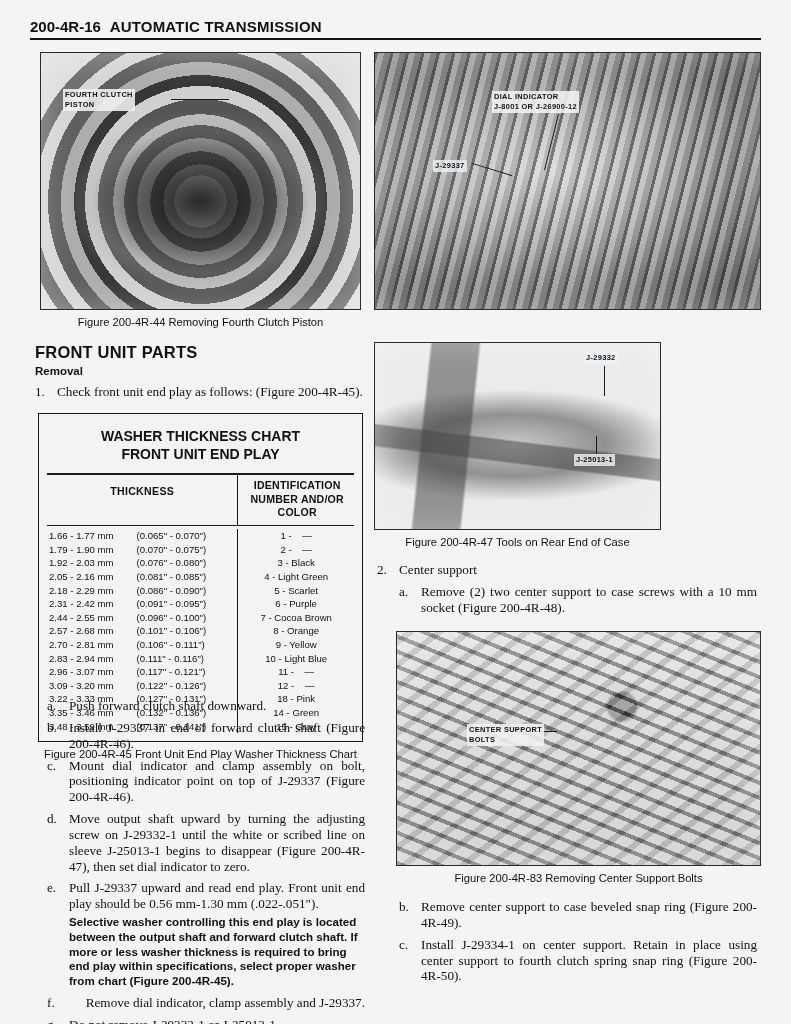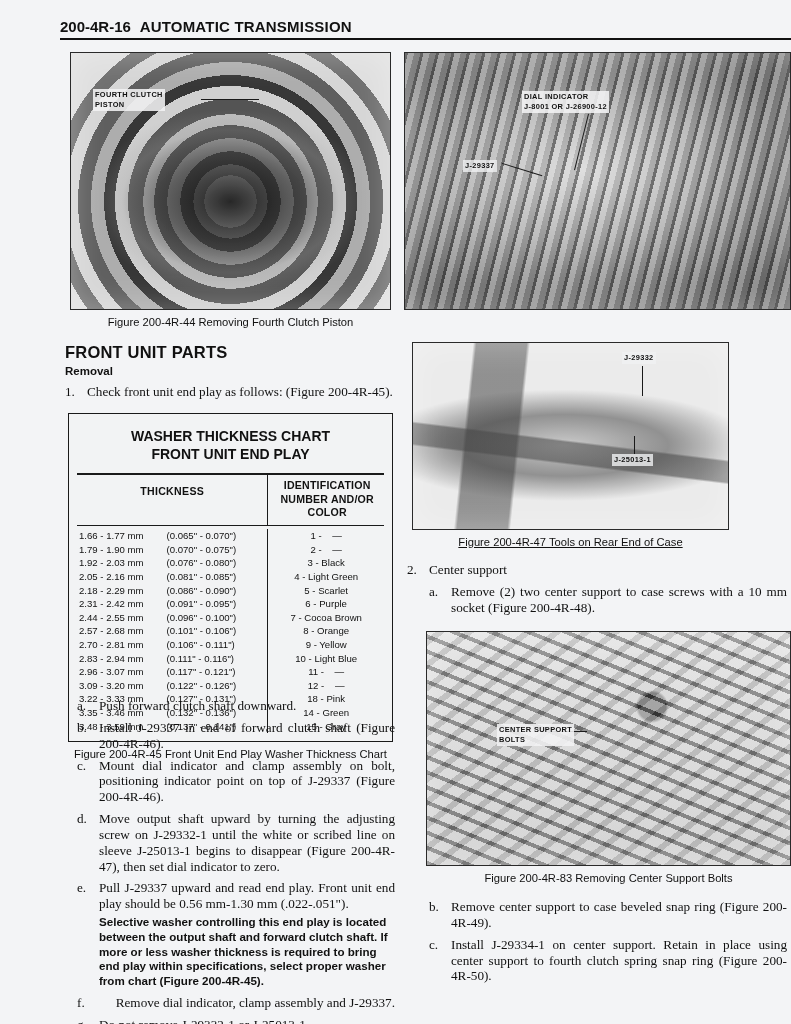--- a/index.html
+++ b/index.html
@@ -5,21 +5,21 @@
   * { box-sizing: border-box; }
   html, body { margin:0; padding:0; }
   body {
     width: 791px; height: 1024px;
     background: #f3f4f6;
     font-family: "Liberation Serif", serif;
     color: #111;
     position: relative;
     overflow: hidden;
   }
-  .page { position:absolute; inset:0; padding: 0; margin-left: 30px; }
+  .page { position:absolute; inset:0; padding: 0; }
 
   
   .hdr {
     position:absolute; left:30px; top:18px; width:731px;
   }
   .hdr-title {
     font-family:"Liberation Sans", sans-serif;
     font-weight:bold; font-size:15px; letter-spacing:.2px;
     white-space:nowrap;
   }
@@ -329,21 +329,21 @@
         <div class="photo flat"></div>
         <div class="vignette"></div>
         <div class="lead" style="left:176px; top:60px; width:1.4px; height:58px; transform:rotate(14deg);"></div>
         <div class="callout" style="left:117px; top:38px;">DIAL INDICATOR
 J-8001 OR J-26900-12</div>
         <div class="lead" style="left:96px; top:116px; width:42px; height:1.4px; transform:rotate(17deg);"></div>
         <div class="callout plain" style="left:58px; top:107px;">J-29337</div>
       </div>
     </div>
 
-    <div style="position:absolute; left:8px; top:342px; width:317px;text-decoration:underline;">
+    <div style="position:absolute; left:0px; top:342px; width:287px;">
       <div class="figbox" style="height:188px;">
         <div class="photo tool"></div>
         <div class="vignette"></div>
         <div class="lead" style="left:229px; top:23px; width:1.4px; height:30px;"></div>
         <div class="callout plain" style="left:209px; top:9px;">J-29332</div>
         <div class="lead" style="left:221px; top:93px; width:1.4px; height:18px;"></div>
         <div class="callout plain" style="left:199px; top:111px;">J-25013-1</div>
       </div>
       <div class="caption">Figure 200-4R-47 Tools on Rear End of Case</div>
     </div>

